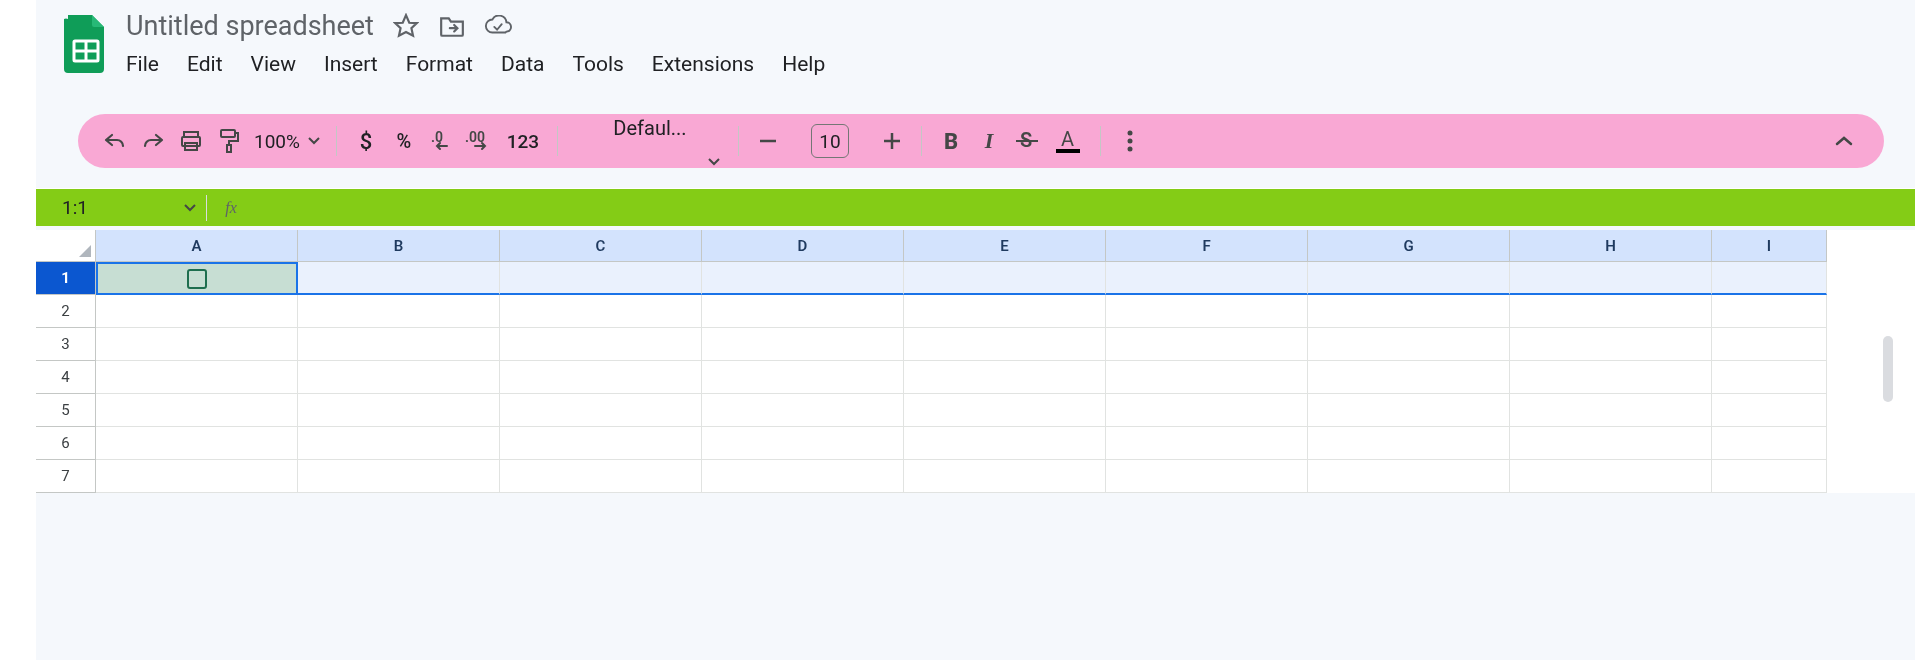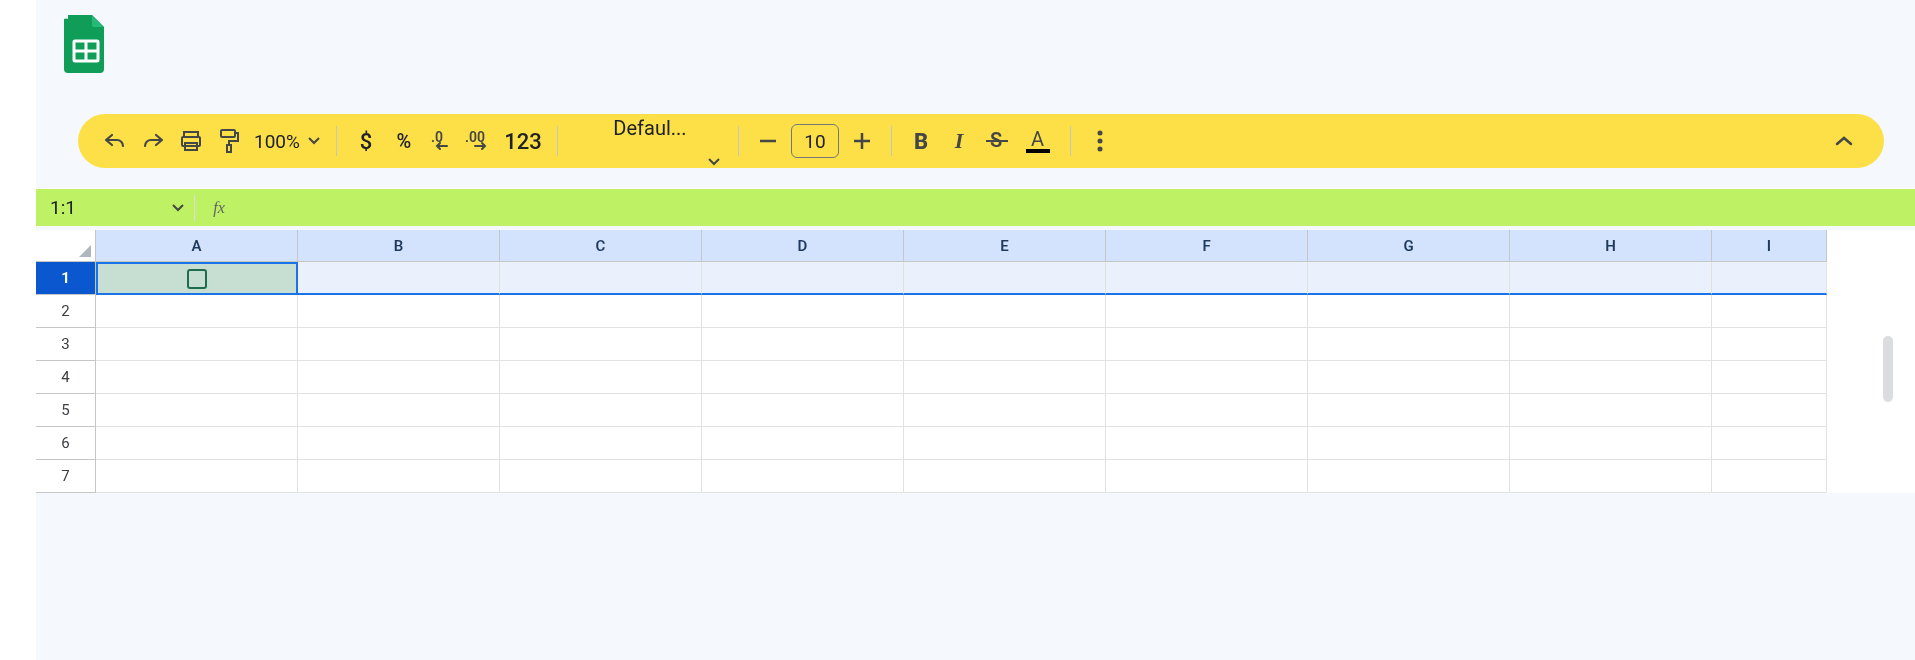--- a/index.html
+++ b/index.html
@@ -12,32 +12,32 @@
 .logo { width: 52px; height: 68px; display: flex; align-items: center; justify-content: center; margin-right: 14px; }
 .title-block { display: flex; flex-direction: column; }
 .title-row { display: flex; align-items: center; gap: 18px; }
 .doc-title { font-size: 27px; font-weight: 400; color: #5f6368; letter-spacing: 0; }
 .title-icons { display: flex; gap: 18px; align-items: center; }
 .title-icon { width: 28px; height: 28px; display: flex; align-items: center; justify-content: center; color: #5f6368; }
 .menubar { display: flex; gap: 28px; margin-top: 8px; font-size: 21px; color: #202124; }
 .menu-item { cursor: pointer; padding: 2px 0; }
 
 
-.toolbar { margin: 18px 0 0 78px; width: 1806px; height: 54px; background: #fde047; border-radius: 27px; display: flex; align-items: center; padding: 0 22px 0 18px; gap: 0; }
+.toolbar { margin: 18px 0 0 78px; width: 1806px; height: 54px; background: #f9a8d4; border-radius: 27px; display: flex; align-items: center; padding: 0 22px 0 18px; gap: 0; }
 .tbtn { width: 38px; height: 38px; display: flex; align-items: center; justify-content: center; color: #444746; border-radius: 6px; cursor: pointer; }
 .tsep { width: 1px; height: 30px; background: #c4c7c5; margin: 0 10px; }
 .zoom { display: flex; align-items: center; gap: 8px; font-size: 19px; color: #202124; padding: 0 6px; cursor: pointer; }
-.t-num { font-size: 22px; font-weight: 500; color: #202124; }
+.t-num { font-size: 19px; font-weight: 500; color: #202124; }
 .font-sel { display: flex; align-items: center; gap: 18px; font-size: 20px; color: #202124; padding: 0 8px 0 12px; cursor: pointer; width: 160px; flex-direction: column; }
 .font-size { display: flex; align-items: center; gap: 0; }
-.size-box { width: 48px; height: 34px; border: 1px solid #747775; border-radius: 6px; display: flex; align-items: center; justify-content: center; font-size: 19px; margin: 0 4px; }
+.size-box { width: 38px; height: 34px; border: 1px solid #747775; border-radius: 6px; display: flex; align-items: center; justify-content: center; font-size: 19px; margin: 0 24px; }
 .chev { display: flex; align-items: center; justify-content: center; width: 36px; height: 36px; margin-left: auto; cursor: pointer; }
 
 
-.fx-row { display: flex; align-items: center; height: 38px; margin-top: 20px; padding-left: 44px; background: #bef264; border-top: 1px solid #fff; }
+.fx-row { display: flex; align-items: center; height: 38px; margin-top: 20px; padding-left: 56px; background: #84cc16; border-top: 1px solid #fff; }
 .name-box { width: 150px; display: flex; align-items: center; padding-left: 6px; font-size: 19px; color: #202124; position: relative; }
 .name-box .dd { margin-left: auto; margin-right: 10px; }
 .vsep { width: 1px; height: 26px; background: #dadce0; }
 .fx-icon { width: 40px; display: flex; align-items: center; justify-content: center; color: #5f6368; font-style: italic; font-family: serif; font-size: 16px; padding-left: 8px; }
 .fx-input { flex: 1; font-size: 19px; color: #202124; padding-left: 4px; }
 
 
 .grid { position: relative; margin-top: 4px; background: #fff; width: 1915px; }
 .col-headers { display: flex; height: 32px; }
 .corner { width: 60px; border-right: 1px solid #c4c7c5; border-bottom: 1px solid #c4c7c5; background: #fff; position: relative; margin-left: 36px; }
@@ -64,20 +64,53 @@
   <div class="logo">
     <svg width="44" height="58" viewBox="0 0 44 58">
           <path d="M4 0h24l12 12v42a4 4 0 0 1-4 4H4a4 4 0 0 1-4-4V4a4 4 0 0 1 4-0z" fill="#0f9d58"></path>
           <path d="M28 0l12 12H30a2 2 0 0 1-2-2V0z" fill="#27b977"></path>
           <rect x="10" y="26" width="24" height="20" rx="1" fill="none" stroke="#fff" stroke-width="3"></rect>
           <line x1="10" y1="36" x2="34" y2="36" stroke="#fff" stroke-width="3"></line>
           <line x1="22" y1="26" x2="22" y2="46" stroke="#fff" stroke-width="3"></line>
         </svg>
   </div>
   <div class="title-block">
+    <div class="title-row">
+      <span class="doc-title">Untitled spreadsheet</span>
+      <div class="title-icons">
+        <span class="title-icon">
+          <svg width="26" height="26" viewBox="0 0 24 24" fill="none" stroke="#5f6368" stroke-width="2">
+                <polygon points="12 2 15 9 22 9.3 17 14 18.5 21 12 17.5 5.5 21 7 14 2 9.3 9 9"></polygon>
+              </svg>
+        </span>
+        <span class="title-icon">
+          <svg width="26" height="24" viewBox="0 0 24 22" fill="none" stroke="#5f6368" stroke-width="2">
+                <path d="M2 4h7l2 3h11v12a1 1 0 0 1-1 1H3a1 1 0 0 1-1-1V4z"></path>
+                <path d="M10 13h6M14 10l3 3-3 3" stroke-linecap="round"></path>
+              </svg>
+        </span>
+        <span class="title-icon">
+          <svg width="30" height="22" viewBox="0 0 30 22" fill="none" stroke="#5f6368" stroke-width="2">
+                <path d="M9 18a7 7 0 0 1 0-14 8 8 0 0 1 15 3 5 5 0 0 1 0 10l-1 1H9z"></path>
+                <path d="M11 12l3 3 5-6" stroke-linecap="round"></path>
+              </svg>
+        </span>
+      </div>
+    </div>
+    <div class="menubar">
+      <span class="menu-item">File</span>
+      <span class="menu-item">Edit</span>
+      <span class="menu-item">View</span>
+      <span class="menu-item">Insert</span>
+      <span class="menu-item">Format</span>
+      <span class="menu-item">Data</span>
+      <span class="menu-item">Tools</span>
+      <span class="menu-item">Extensions</span>
+      <span class="menu-item">Help</span>
+    </div>
   </div>
 </div>
 
 <div class="toolbar">
   <span class="tbtn">
         <svg width="24" height="20" viewBox="0 0 24 20" fill="none" stroke="#444746" stroke-width="2.2">
           <path d="M9 4L3 9l6 5M3 9h11a6 6 0 0 1 6 6" stroke-linecap="round" stroke-linejoin="round"></path>
         </svg>
       </span>
   <span class="tbtn">

